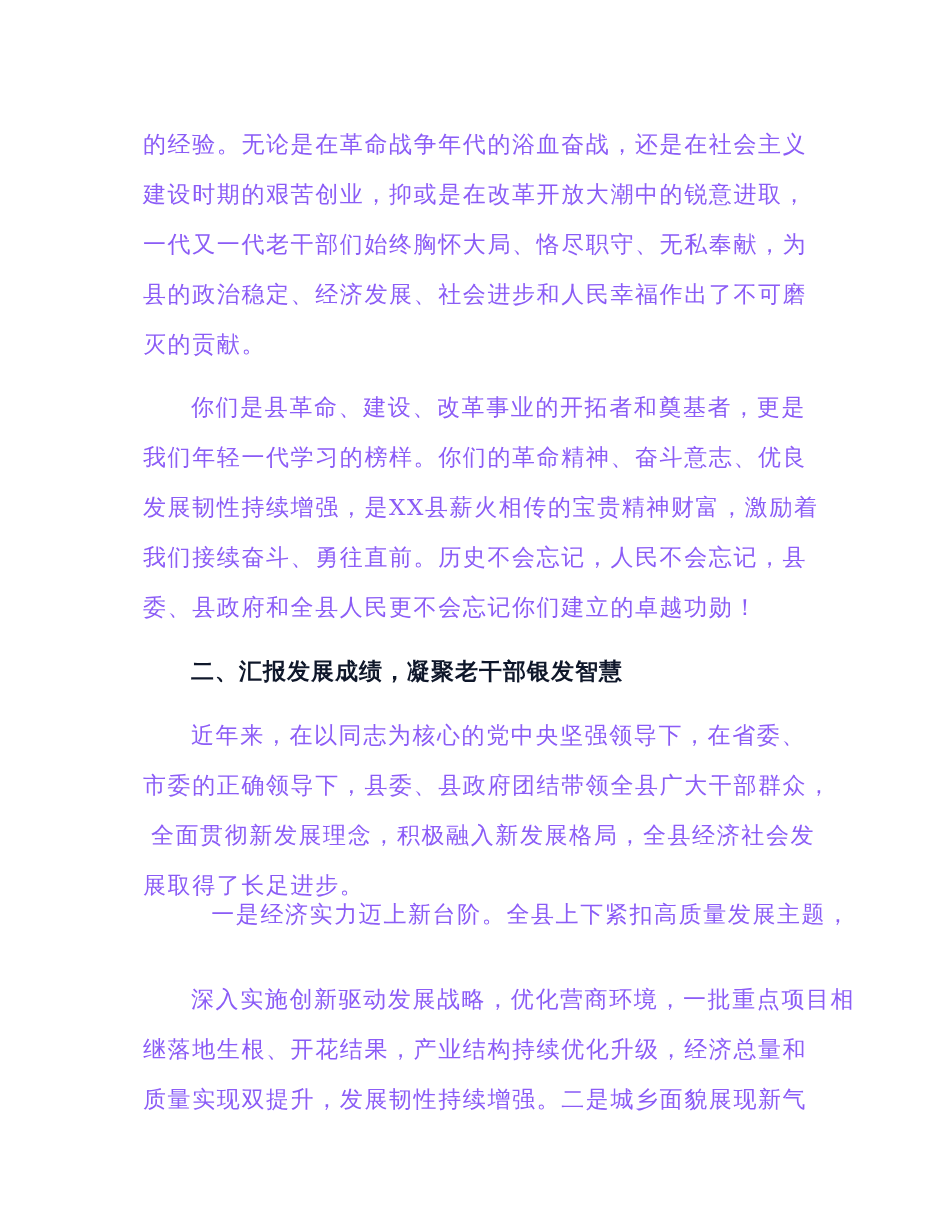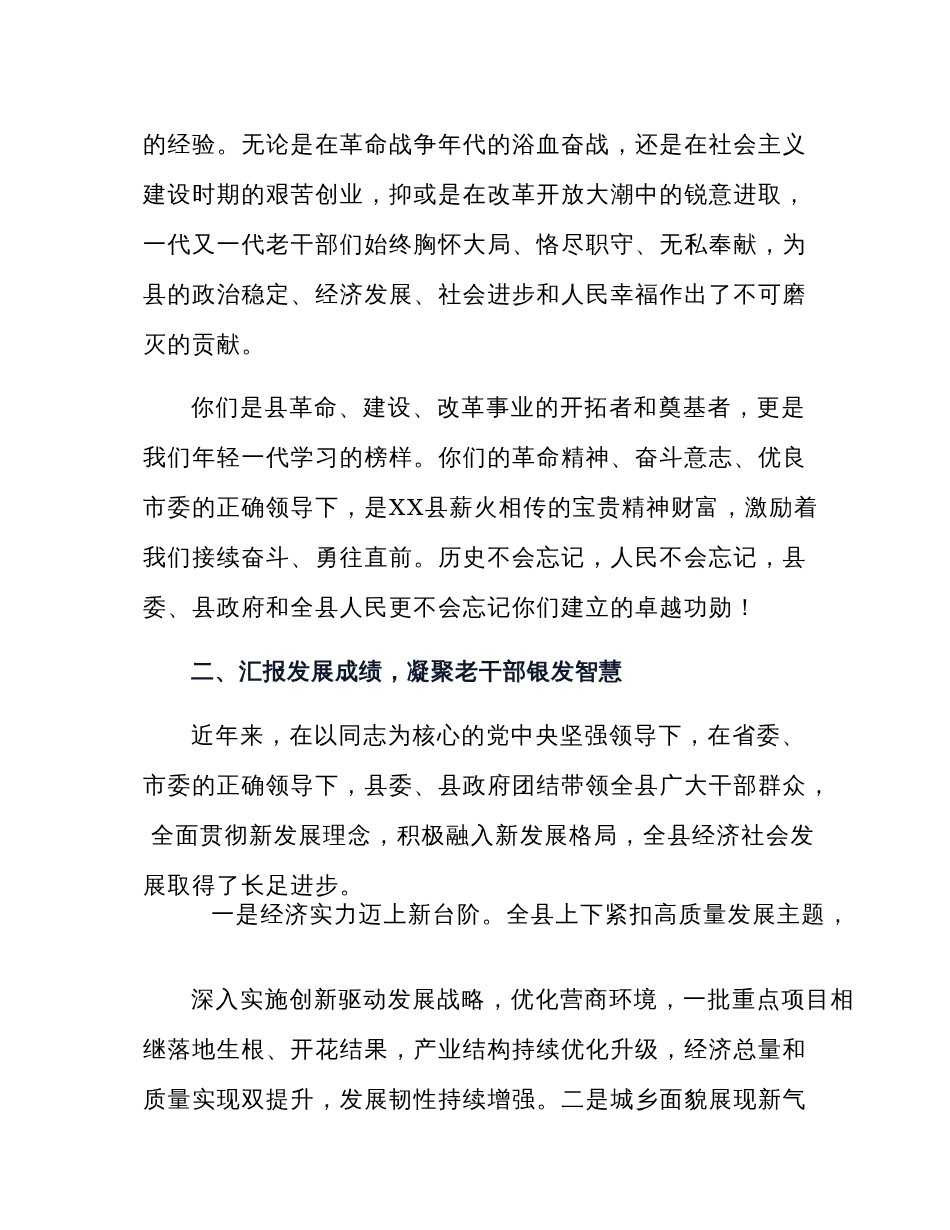--- a/index.html
+++ b/index.html
@@ -3,21 +3,21 @@
 <meta charset="utf-8">
 <style>
   html, body { margin: 0; padding: 0; background: #ffffff; }
   body { width: 950px; height: 1230px; position: relative; overflow: hidden; }
   .page {
     position: absolute; left: 0; top: 0; width: 950px; height: 1230px; background: #ffffff;
   }
   .line {
     position: absolute; left: 143px; width: 680px; height: 36px;
     font-family: "DejaVu Serif", "Liberation Serif", serif;
-    font-size: 23px; line-height: 36px; color: #000000;
+    font-size: 23px; line-height: 36px; color: #8b5cf6;
     white-space: nowrap; letter-spacing: 1.6px;
   }
   .indent { left: 191px; }
   .heading {
     font-family: "DejaVu Sans", "Liberation Sans", sans-serif;
     font-weight: bold; letter-spacing: 1px; color: #0f172a;
   }
 </style>
 </head>
 <body>
@@ -28,21 +28,21 @@
     <div class="line" style="top:126px;">的经验。无论是在革命战争年代的浴血奋战，还是在社会主义</div>
     <div class="line" style="top:176px;">建设时期的艰苦创业，抑或是在改革开放大潮中的锐意进取，</div>
     <div class="line" style="top:226px;">一代又一代老干部们始终胸怀大局、恪尽职守、无私奉献，为</div>
     <div class="line" style="top:276px;">县的政治稳定、经济发展、社会进步和人民幸福作出了不可磨</div>
     <div class="line" style="top:326px;">灭的贡献。</div>
   </div>
 
   <div>
     <div class="line indent" style="top:389px;">你们是县革命、建设、改革事业的开拓者和奠基者，更是</div>
     <div class="line" style="top:439px;">我们年轻一代学习的榜样。你们的革命精神、奋斗意志、优良</div>
-    <div class="line" style="top:489px;">市委的正确领导下，是XX县薪火相传的宝贵精神财富，激励着</div>
+    <div class="line" style="top:489px;">发展韧性持续增强，是XX县薪火相传的宝贵精神财富，激励着</div>
     <div class="line" style="top:539px;">我们接续奋斗、勇往直前。历史不会忘记，人民不会忘记，县</div>
     <div class="line" style="top:589px;">委、县政府和全县人民更不会忘记你们建立的卓越功勋！</div>
   </div>
 
   <div class="line indent heading" style="top:653px;">二、汇报发展成绩，凝聚老干部银发智慧</div>
 
   <div>
     <div class="line indent" style="top:717px;">近年来，在以同志为核心的党中央坚强领导下，在省委、</div>
     <div class="line" style="top:767px;">市委的正确领导下，县委、县政府团结带领全县广大干部群众，</div>
     <div class="line" style="top:817px;text-align:center;">全面贯彻新发展理念，积极融入新发展格局，全县经济社会发</div>

